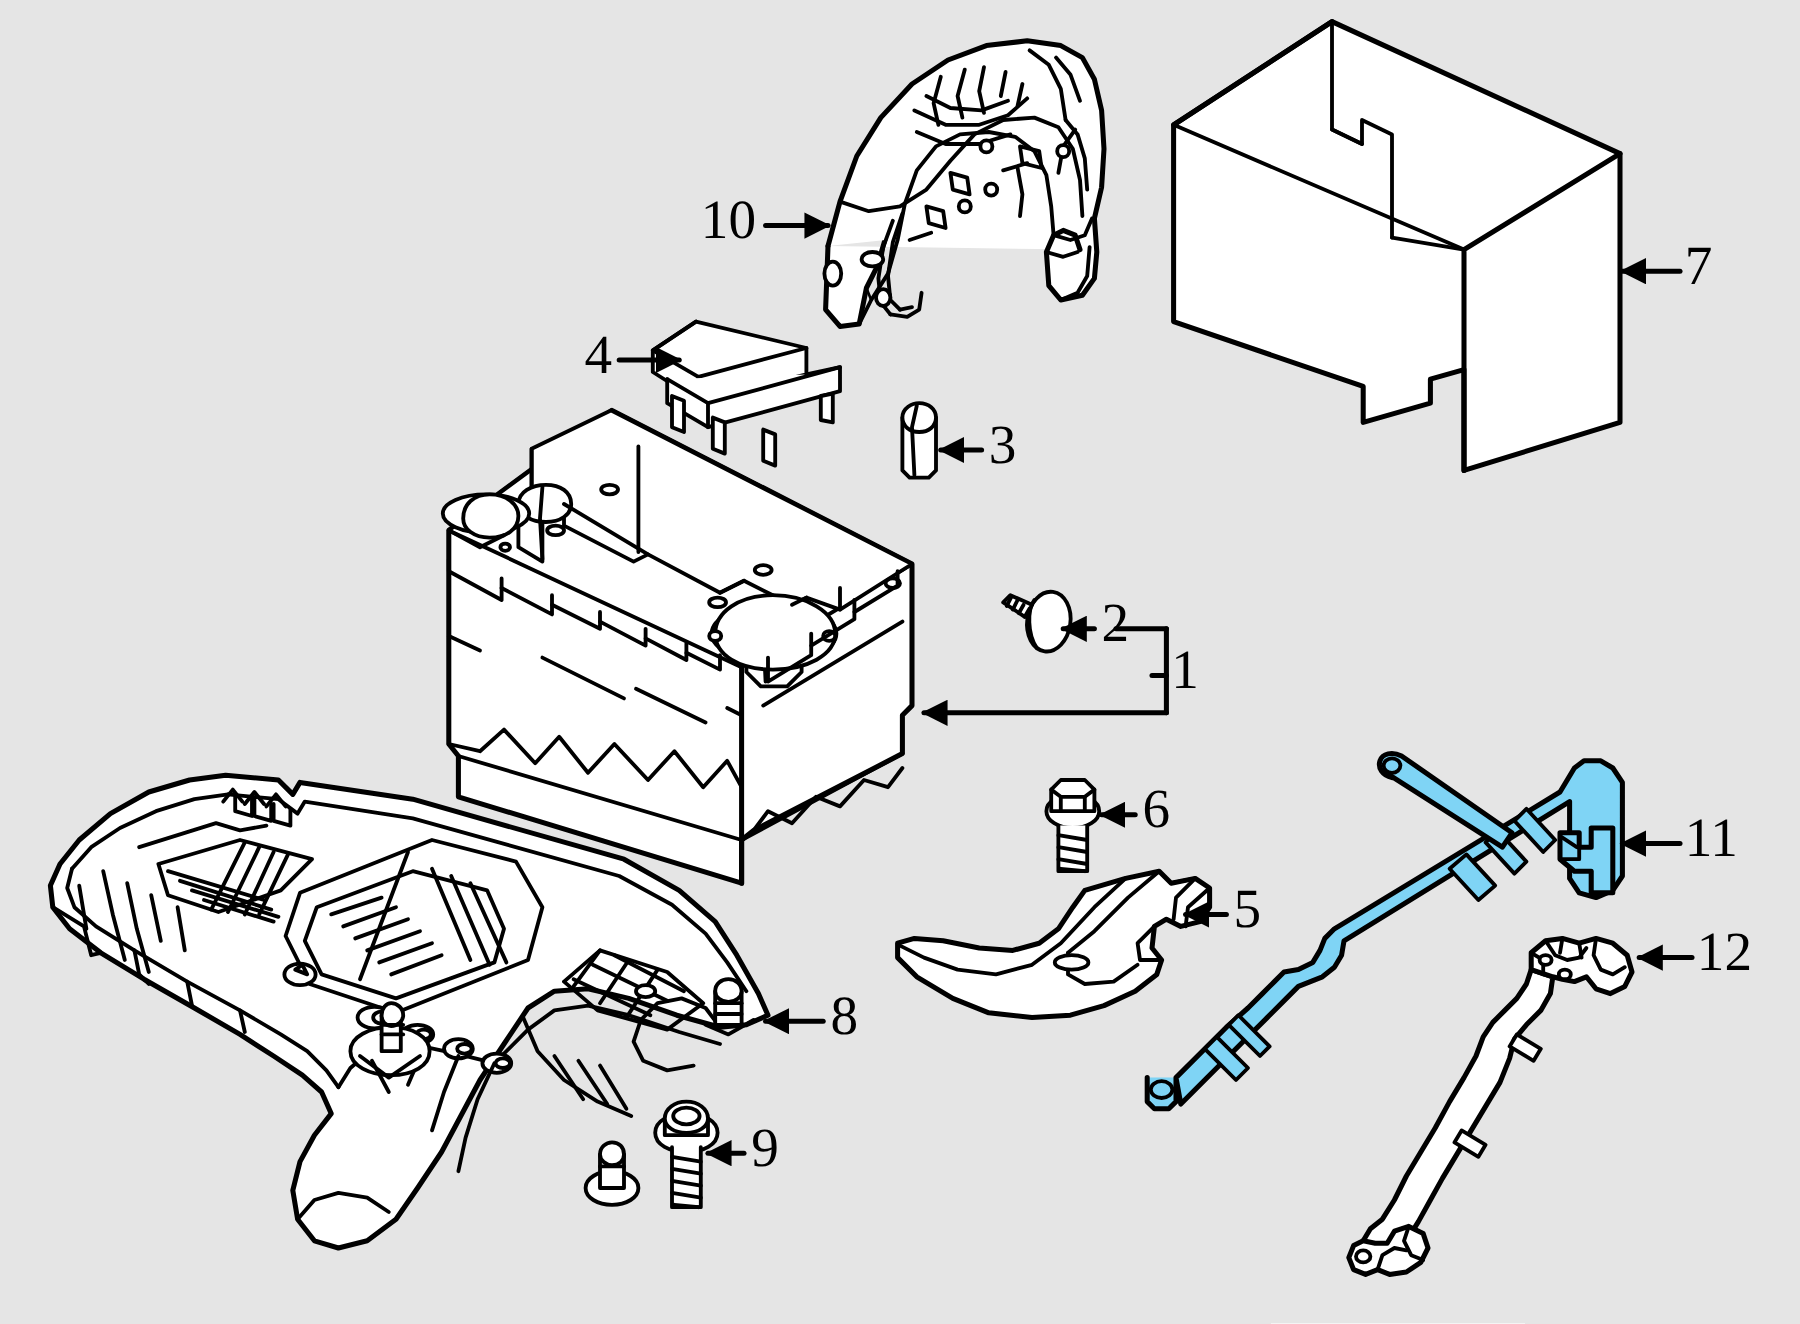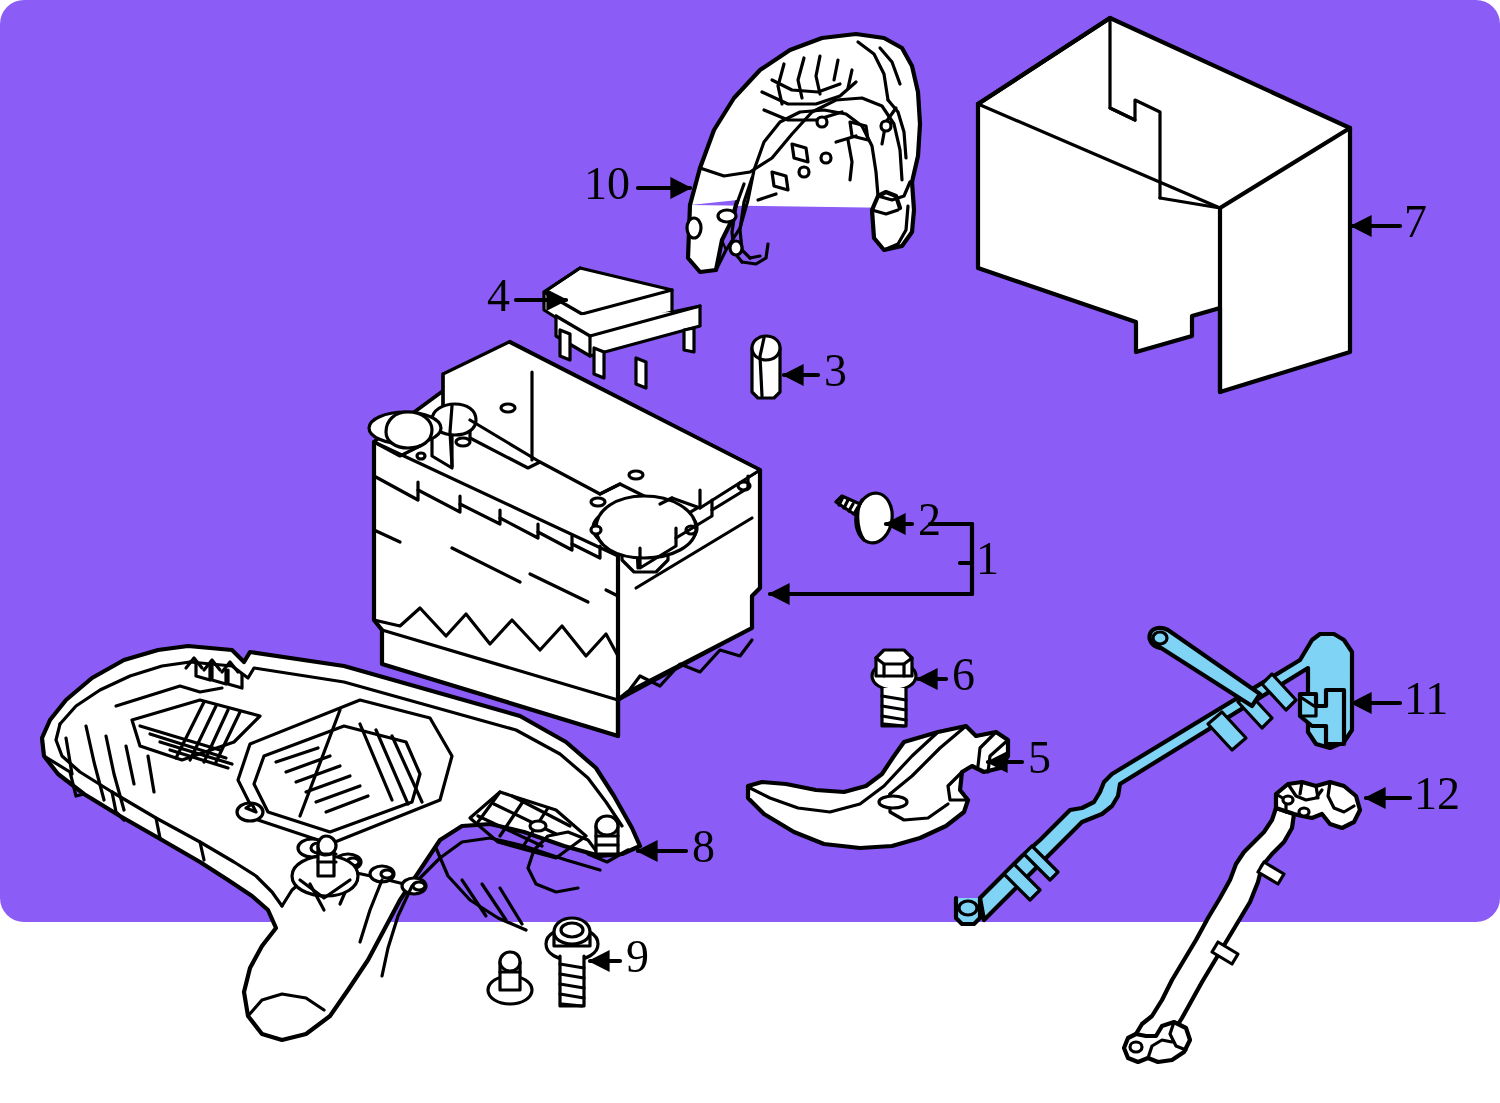--- a/index.html
+++ b/index.html
@@ -1,18 +1,18 @@
 <!DOCTYPE html>
 <html><head>
 <meta charset="utf-8">
 <style>
   html,body{margin:0;padding:0;background:#ffffff;}
   body{width:1500px;height:1103px;overflow:hidden;
        font-family:"Liberation Serif", serif;}
-  #stage{position:relative;width:1500px;height:922px;background:#8b5cf6;border-radius:24px;}
+  #stage{position:relative;width:1500px;height:1103px;background:#e5e5e5;}
   svg{display:block;}
   .ln{fill:none;stroke:#000;stroke-linejoin:round;stroke-linecap:round;}
   .lw1{stroke-width:2.2;}
   .lw2{stroke-width:3.2;}
   .lw3{stroke-width:4.2;}
   .wf{fill:#ffffff;}
   .cal{font-family:"Liberation Serif", serif;font-size:46px;fill:#000;
        dominant-baseline:middle;}
 </style>
 </head>

